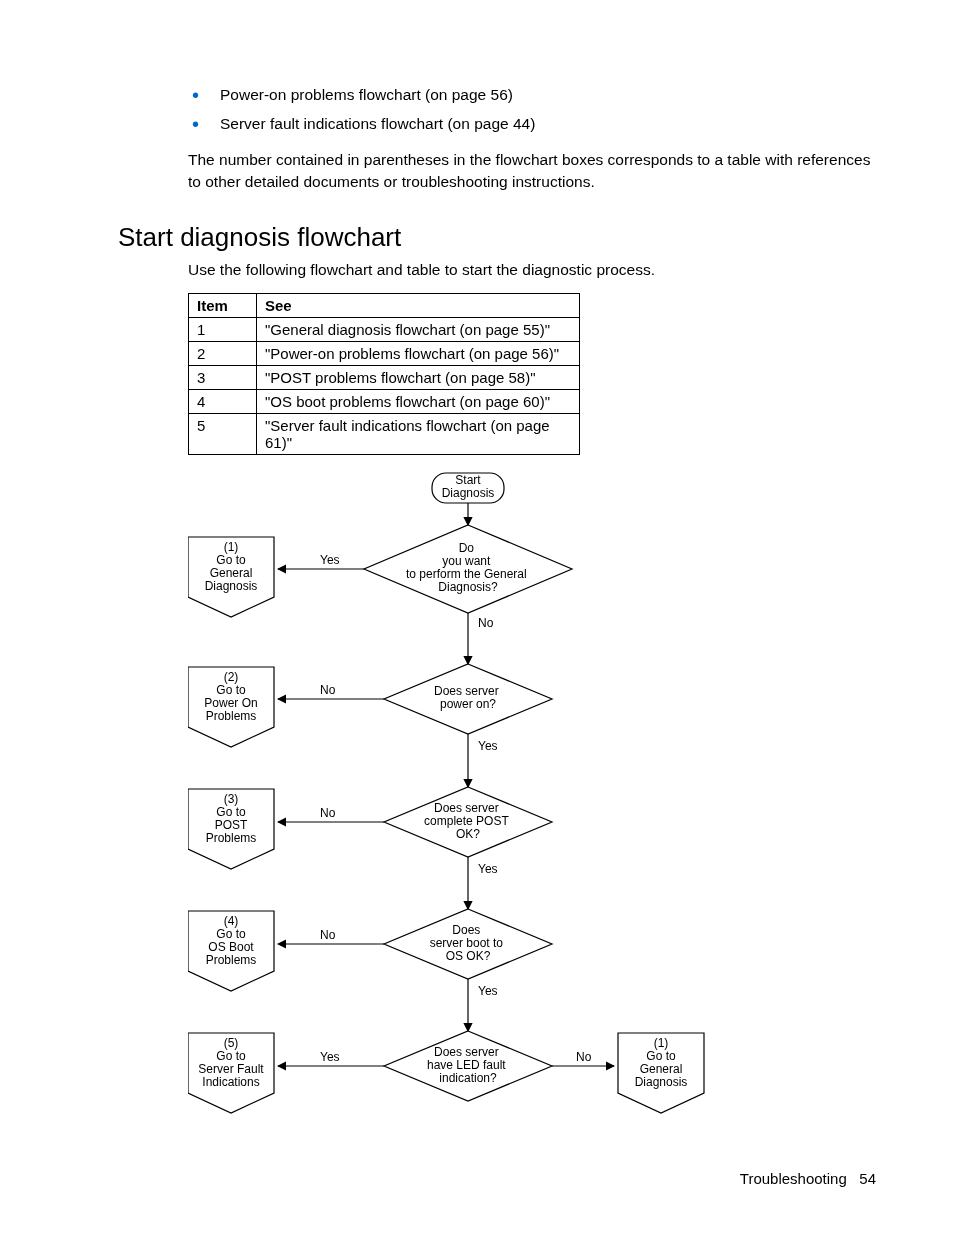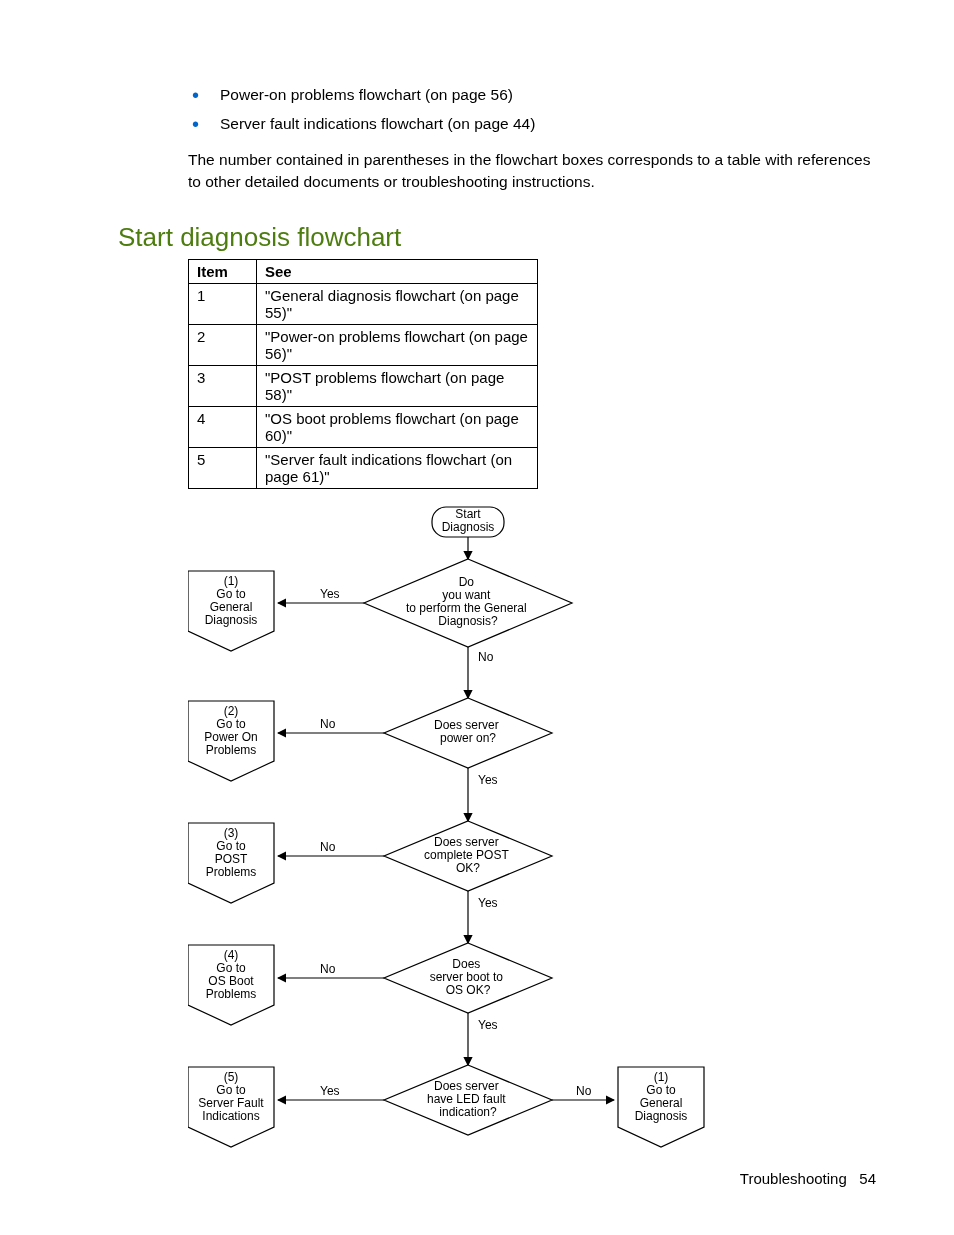--- a/index.html
+++ b/index.html
@@ -35,32 +35,32 @@
     left: -28px;
     top: -3px;
   }
   .para {
     margin: 0 0 0 70px;
     line-height: 1.4;
   }
   h2 {
     font-family: "Segoe UI Light", "Helvetica Neue Light", Arial, sans-serif;
     font-weight: 300;
-    color: #4d7c0f;
+    color: #000000;
     font-size: 26px;
     margin: 30px 0 6px 0;
   }
   .intro {
     margin: 0 0 12px 70px;
     line-height: 1.4;
   }
   table.ref {
     border-collapse: collapse;
     margin-left: 70px;
-    width: 350px;
+    width: 392px;
     font-size: 15px;
   }
   table.ref th, table.ref td {
     border: 1px solid #000;
     padding: 3px 8px;
     text-align: left;
     vertical-align: top;
   }
   table.ref th {
     font-weight: 600;
@@ -92,20 +92,21 @@
 
   <ul class="bullets">
     <li>Power-on problems flowchart (on page 56)</li>
     <li>Server fault indications flowchart (on page 44)</li>
   </ul>
 
   <p class="para">The number contained in parentheses in the flowchart boxes corresponds to a table with references to other detailed documents or troubleshooting instructions.</p>
 
   <h2>Start diagnosis flowchart</h2>
 
+  <p class="intro">Use the following flowchart and table to start the diagnostic process.</p>
 
   <table class="ref">
     <colgroup>
         <col class="c1">
         <col>
       </colgroup>
     <thead>
       <tr>
         <th>Item</th>
         <th>See</th>

